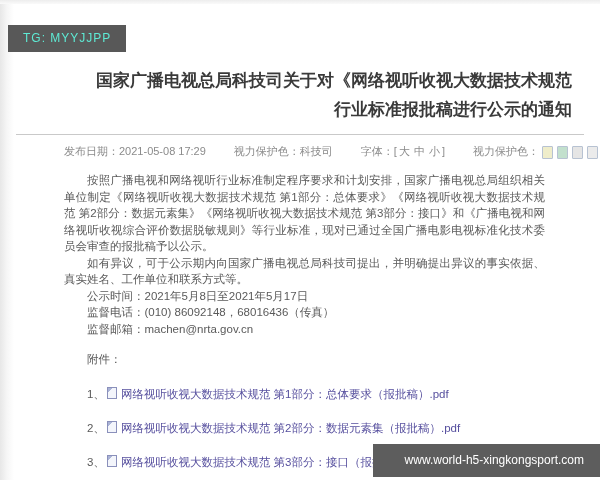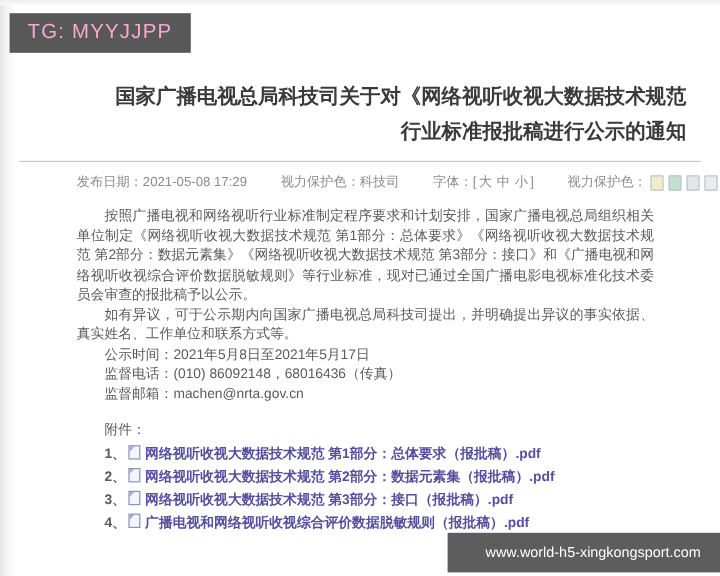--- a/index.html
+++ b/index.html
@@ -8,23 +8,23 @@
     background:#ffffff;
     font-family:"Liberation Sans","DejaVu Sans",sans-serif;
   }
   .page{
     position:absolute;inset:0;
     background:linear-gradient(90deg,#e7e7e7 0,#f6f6f6 7px,#ffffff 14px);
   }
   .edge-top{position:absolute;top:0;left:0;right:0;height:4px;background:linear-gradient(#ededed,#fafafa);}
   
   .top-badge{
-    position:absolute;top:11px;left:8px;
-    background:#585858;color:#f9a8d4;
-    font-size:17px;letter-spacing:1px;
+    position:absolute;top:25px;left:8px;
+    background:#585858;color:#5eead4;
+    font-size:12px;letter-spacing:1px;
     padding:6px 15px 7px 15px;
   }
   
   .title{
     margin:66px 28px 0 28px;
     text-align:right;color:#3a3a3a;
     font-weight:bold;font-size:17px;line-height:29px;
   }
   
   .divider{margin:10px 16px 0 16px;border-top:1px solid #c9c9c9;}
@@ -45,21 +45,21 @@
   
   .content{
     margin:13px 55px 0 64px;
     color:#5a5a5a;font-size:11.5px;line-height:16.5px;
     text-align:justify;
   }
   .content p{margin:0;text-indent:2em;}
   .notice-line{text-indent:2em;}
   .attachments{margin-top:14px;}
   .att-label{text-indent:2em;}
-  .att-item{margin-top:3px;text-indent:2em;line-height:16px;font-weight:bold;}
+  .att-item{margin-top:18px;text-indent:2em;line-height:16px;}
   .att-num{color:#5a5a5a;}
   .pdf-icon{
     display:inline-block;width:8px;height:10px;
     border:1px solid #8a90bb;
     background:linear-gradient(135deg,#aab3d6 0 3px,#f3f5fb 3px);
     margin:0 4px 0 2px;vertical-align:-1px;
   }
   .att-link{color:#564f9e;text-decoration:none;cursor:pointer;}
   
   .bottom-badge{

